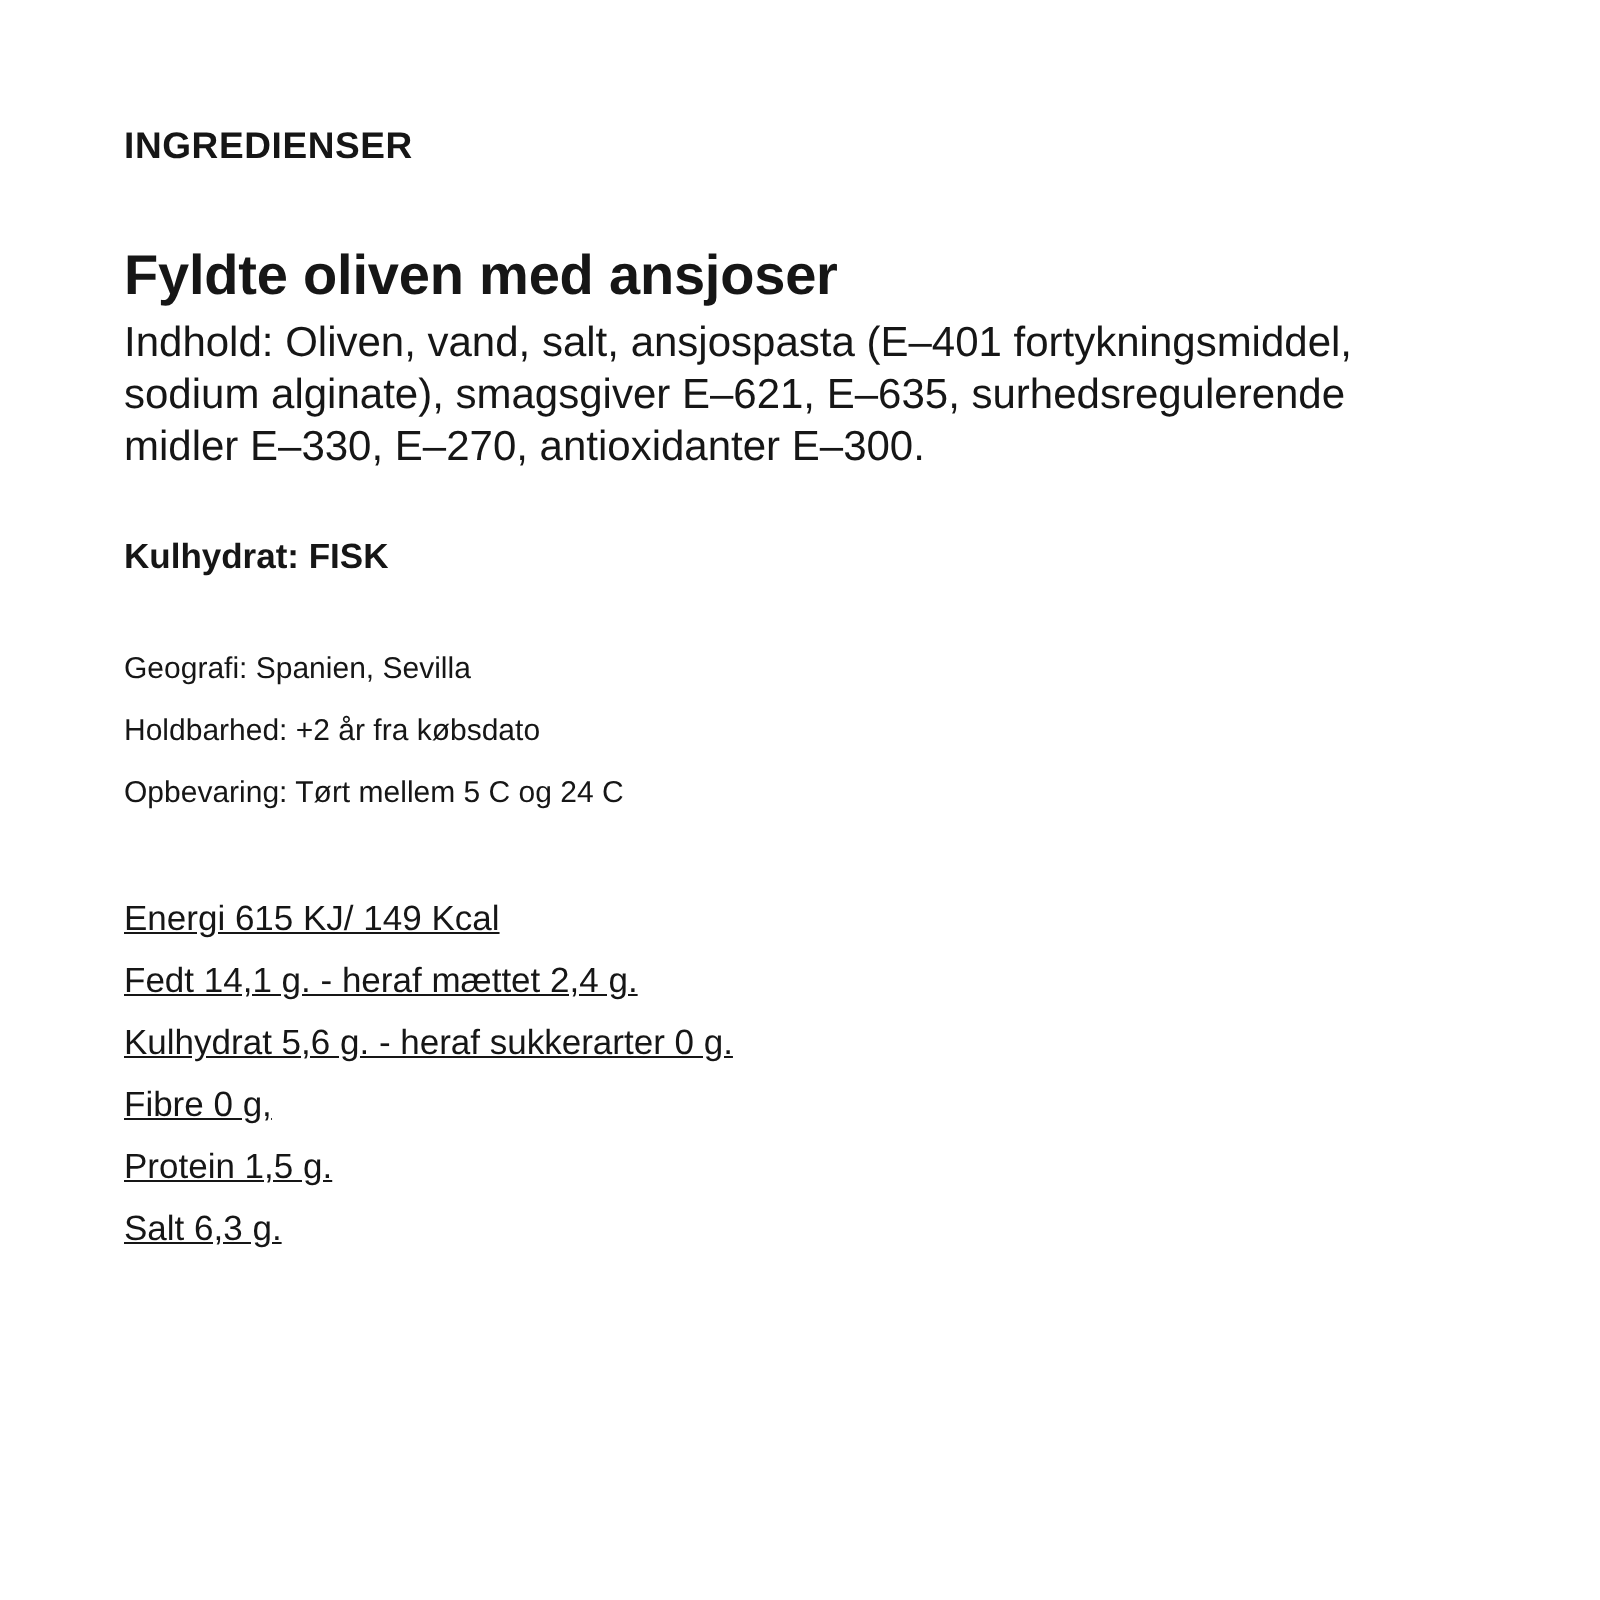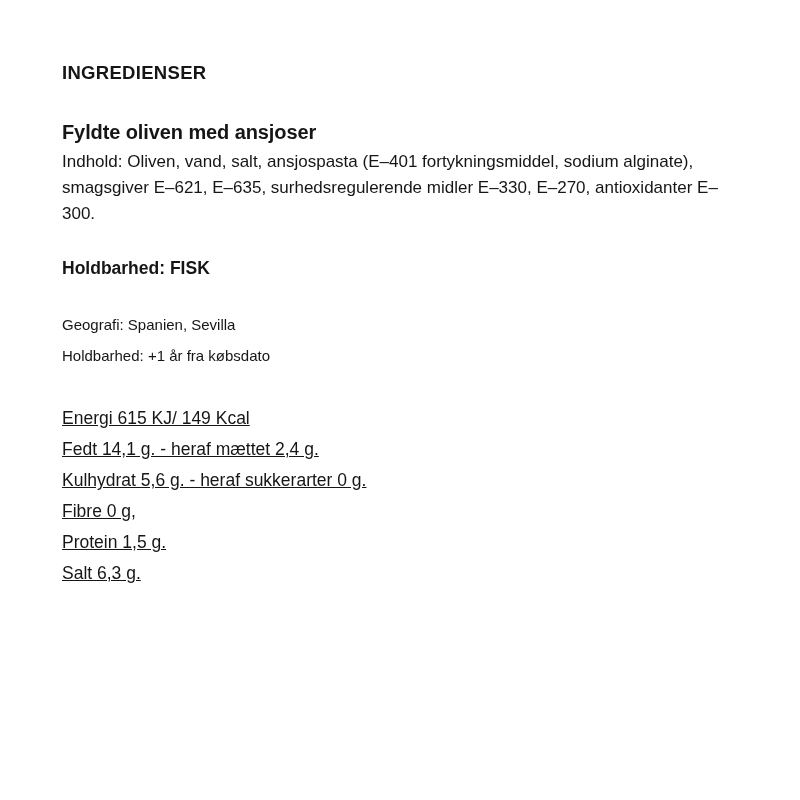--- a/index.html
+++ b/index.html
@@ -24,28 +24,28 @@
     overflow: hidden;
   }
   .section-title {
     font-size: 18.5px;
     font-weight: 700;
     letter-spacing: 0.3px;
     line-height: 1.2;
     margin: 0 0 36px 0;
   }
   .product-name {
-    font-size: 20px;
+    font-size: 28px;
     font-weight: 700;
     letter-spacing: -0.1px;
     line-height: 1.25;
     margin: 0 0 4px 0;
   }
   .ingredients-text {
-    font-size: 17px;
+    font-size: 21px;
     font-weight: 400;
     line-height: 26px;
     margin: 0;
     max-width: 668px;
   }
   .allergens {
     font-size: 17.5px;
     font-weight: 700;
     line-height: 26px;
     margin: 28px 0 0 0;
@@ -77,25 +77,26 @@
 
 <div class="page">
 
   <h1 class="section-title">INGREDIENSER</h1>
 
   <div class="product-block">
     <h2 class="product-name">Fyldte oliven med ansjoser</h2>
     <p class="ingredients-text">Indhold: Oliven, vand, salt, ansjospasta (E–401 fortykningsmiddel, sodium alginate), smagsgiver E–621, E–635, surhedsregulerende midler E–330, E–270, antioxidanter E–300.</p>
   </div>
 
-  <p class="allergens">Holdbarhed: FISK</p>
+  <p class="allergens">Kulhydrat: FISK</p>
 
   <div class="details-block">
     <p class="detail-line">Geografi: Spanien, Sevilla</p>
-    <p class="detail-line">Holdbarhed: +1 år fra købsdato</p>
+    <p class="detail-line">Holdbarhed: +2 år fra købsdato</p>
+    <p class="detail-line">Opbevaring: Tørt mellem 5 C og 24 C</p>
   </div>
 
   <div class="nutrition-block">
     <p class="nutrition-line">Energi 615 KJ/ 149 Kcal</p>
     <p class="nutrition-line">Fedt 14,1 g. - heraf mættet 2,4 g.</p>
     <p class="nutrition-line">Kulhydrat 5,6 g. - heraf sukkerarter 0 g.</p>
     <p class="nutrition-line">Fibre 0 g,</p>
     <p class="nutrition-line">Protein 1,5 g.</p>
     <p class="nutrition-line">Salt 6,3 g.</p>
   </div>

